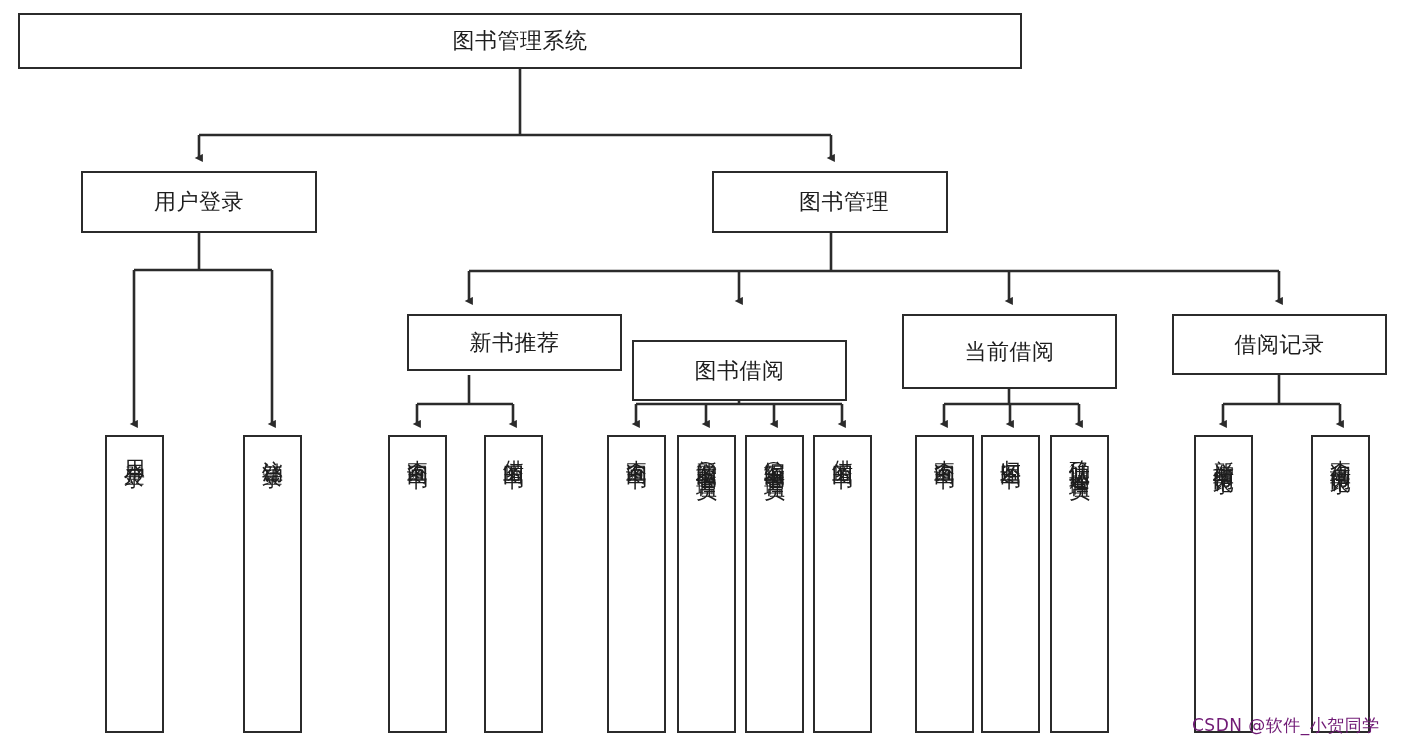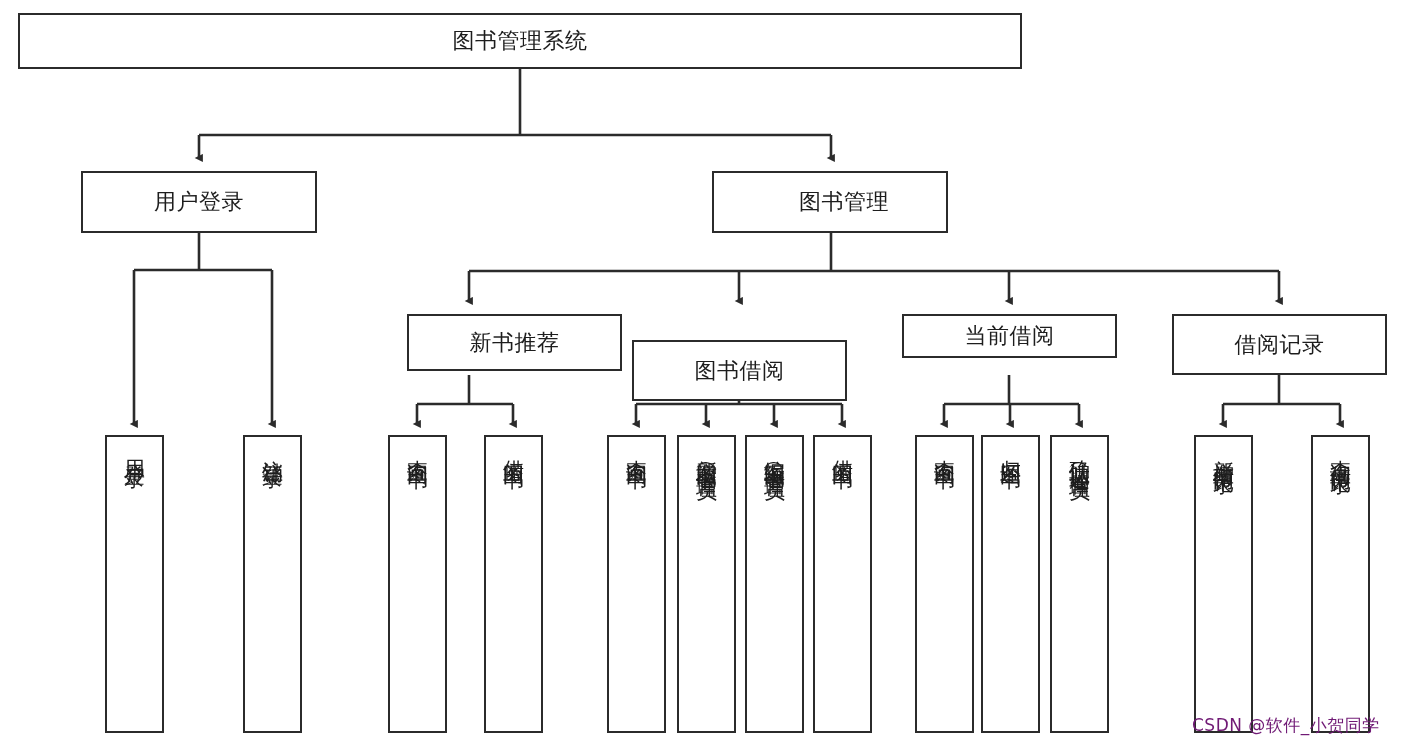--- a/index.html
+++ b/index.html
@@ -134,21 +134,21 @@
   <div class="node" style="left:712px; top:171px; width:236px; height:62px;padding-left:28px;">
     <span class="node-label">图书管理</span>
   </div>
 
   <div class="node" style="left:362px; top:314px; width:215px; height:57px;margin-left:45px;">
     <span class="node-label">新书推荐</span>
   </div>
   <div class="node" style="left:632px; top:314px; width:215px; height:61px;margin-top:26px;">
     <span class="node-label">图书借阅</span>
   </div>
-  <div class="node" style="left:902px; top:314px; width:215px; height:44px;justify-content:center;">
+  <div class="node" style="left:902px; top:314px; width:215px; height:75px;justify-content:center;">
     <span class="node-label">当前借阅</span>
   </div>
   <div class="node" style="left:1172px; top:314px; width:215px; height:61px;">
     <span class="node-label">借阅记录</span>
   </div>
 
   <div class="node vertical" style="left:105px; top:435px; width:59px; height:298px;">
     <span class="node-label">用户登录</span>
   </div>
   <div class="node vertical" style="left:243px; top:435px; width:59px; height:298px;">

